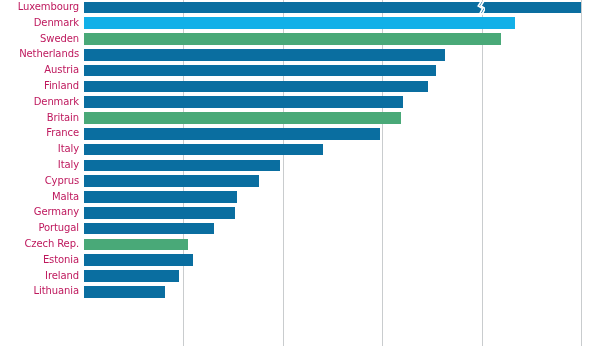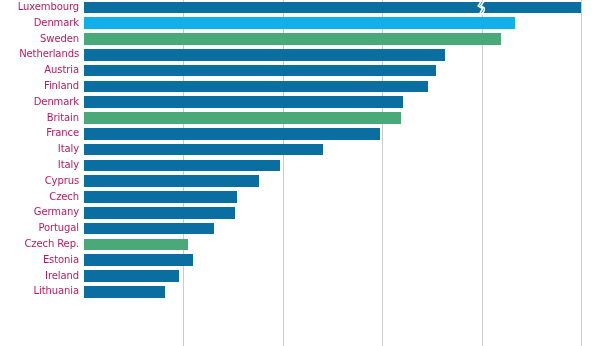--- a/index.html
+++ b/index.html
@@ -163,21 +163,21 @@
             <div class="bar navy" title="Spain" style="width: 195.818px;"></div>
           </div>
         </div>
         <div class="row">
           <div class="row-label">Cyprus</div>
           <div class="bar-track">
             <div class="bar navy" title="Cyprus" style="width: 175.441px;"></div>
           </div>
         </div>
         <div class="row">
-          <div class="row-label">Czech</div>
+          <div class="row-label">Malta</div>
           <div class="bar-track">
             <div class="bar navy" title="Malta" style="width: 153.076px;"></div>
           </div>
         </div>
         <div class="row">
           <div class="row-label">Germany</div>
           <div class="bar-track">
             <div class="bar navy" title="Slovenia" style="width: 150.591px;"></div>
           </div>
         </div>

